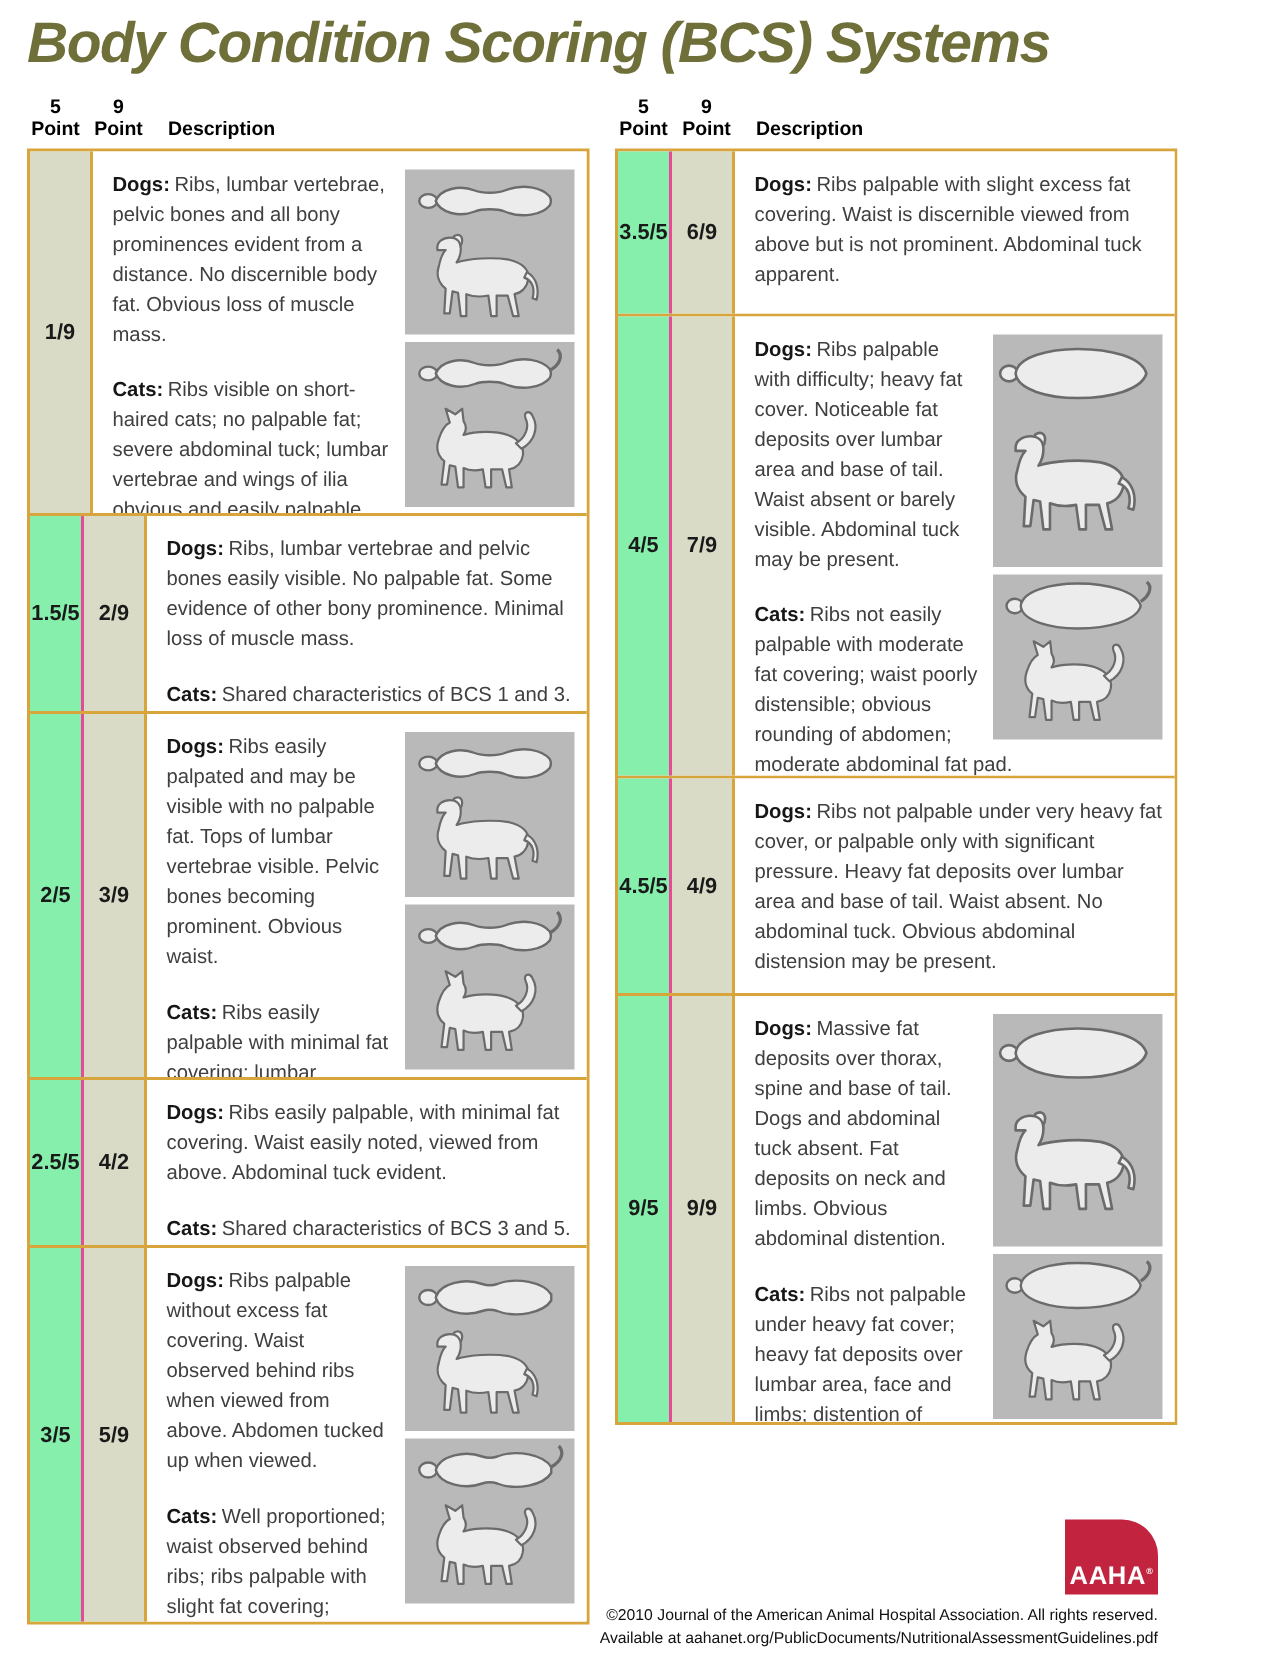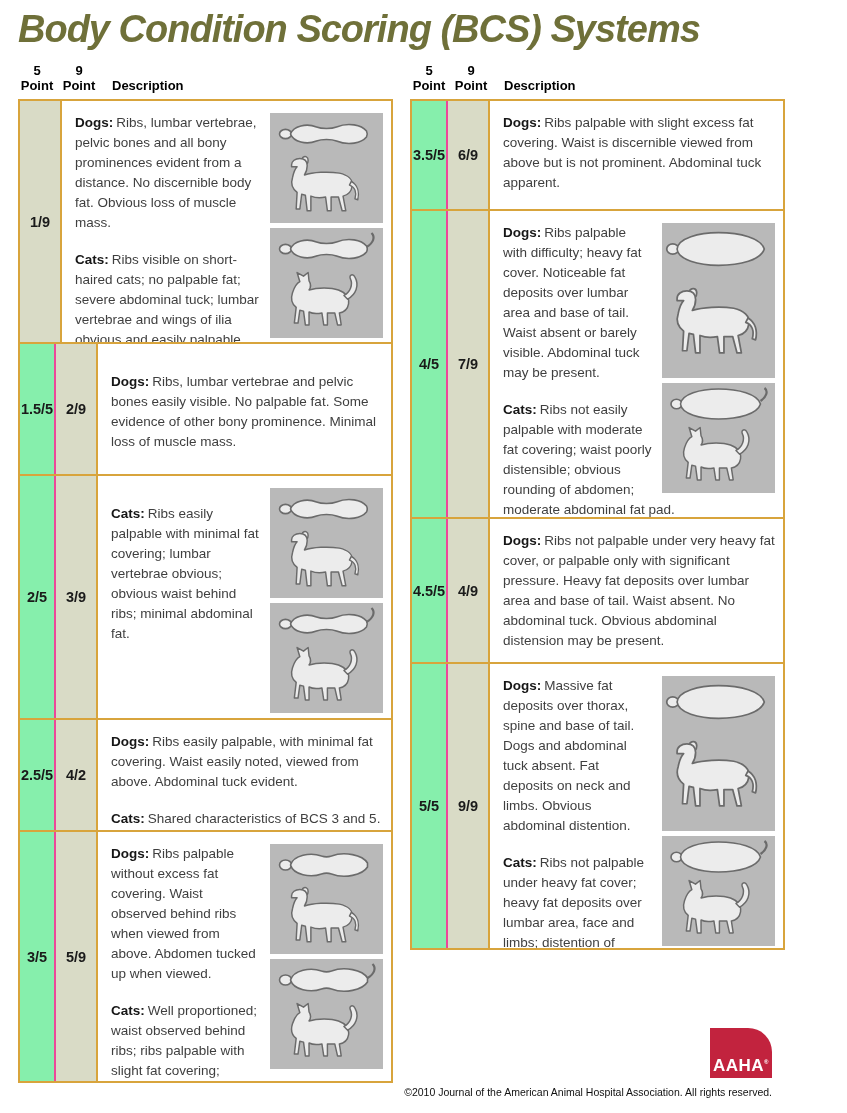--- a/index.html
+++ b/index.html
@@ -140,20 +140,21 @@
             <p><span class="lbl">Dogs:</span><span>Ribs, lumbar vertebrae, pelvic bones and all bony prominences evident from a distance. No discernible body fat. Obvious loss of muscle mass.</span></p>
             <p><span class="lbl">Cats:</span><span>Ribs visible on short-haired cats; no palpable fat; severe abdominal tuck; lumbar vertebrae and wings of ilia obvious and easily palpable.</span></p>
           </div>
         </div>
 
         <div class="row lh2">
           <div class="c5">1.5/5</div>
           <div class="c9">2/9</div>
           <div class="cd">
             <p><span class="lbl">Dogs:</span><span>Ribs, lumbar vertebrae and pelvic bones easily visible. No palpable fat. Some evidence of other bony prominence. Minimal loss of muscle mass.</span></p>
+            <p><span class="lbl">Cats:</span><span>Shared characteristics of BCS 1 and 3.</span></p>
           </div>
         </div>
 
         <div class="row lh3">
           <div class="c5">2/5</div>
           <div class="c9">3/9</div>
           <div class="cd">
             <div class="figs">
               <div class="fig fig-md">
                 <svg class="topview" viewBox="0 0 100 36">
@@ -166,20 +167,21 @@
               <div class="fig fig-md">
                 <svg class="topview" viewBox="0 0 100 36">
                     <use href="#top-thin"></use>
                     <path d="M90,16 C97,12 99,6 95,2" fill="none" stroke="#6b6b6b" stroke-width="2.2"></path>
                   </svg>
                 <svg class="sideview" viewBox="0 0 100 74">
                     <use href="#cat-side"></use>
                   </svg>
               </div>
             </div>
+            <p><span class="lbl">Dogs:</span><span>Ribs easily palpated and may be visible with no palpable fat. Tops of lumbar vertebrae visible. Pelvic bones becoming prominent. Obvious waist.</span></p>
             <p><span class="lbl">Cats:</span><span>Ribs easily palpable with minimal fat covering; lumbar vertebrae obvious; obvious waist behind ribs; minimal abdominal fat.</span></p>
           </div>
         </div>
 
         <div class="row lh4">
           <div class="c5">2.5/5</div>
           <div class="c9">4/2</div>
           <div class="cd">
             <p><span class="lbl">Dogs:</span><span>Ribs easily palpable, with minimal fat covering. Waist easily noted, viewed from above. Abdominal tuck evident.</span></p>
             <p><span class="lbl">Cats:</span><span>Shared characteristics of BCS 3 and 5.</span></p>
@@ -272,21 +274,21 @@
         <div class="row rh3">
           <div class="c5">4.5/5</div>
           <div class="c9">4/9</div>
           <div class="cd">
             <p><span class="lbl">Dogs:</span><span>Ribs not palpable under very heavy fat cover, or palpable only with significant pressure. Heavy fat deposits over lumbar area and base of tail. Waist absent. No abdominal tuck. Obvious abdominal distension may be present.</span></p>
             <p><span class="lbl">Cats:</span><span>Shared characteristics of BCS 7 and 9.</span></p>
           </div>
         </div>
 
         <div class="row rh4">
-          <div class="c5">5/5</div>
+          <div class="c5">9/5</div>
           <div class="c9">9/9</div>
           <div class="cd">
             <div class="figs">
               <div class="fig fig-lg">
                 <svg class="topview" viewBox="0 0 100 36">
                     <use href="#top-fat"></use>
                   </svg>
                 <svg class="sideview" viewBox="0 0 100 74">
                     <use href="#dog-side"></use>
                   </svg>
@@ -308,15 +310,16 @@
 
       </div>
     </div>
   </div>
 
   <div class="footer">
     <div class="logo">
       <div class="logo-text"><span>AAHA</span><sup>®</sup></div>
     </div>
     <div class="copy">©2010 Journal of the American Animal Hospital Association. All rights reserved.</div>
+    <div class="copy">Available at aahanet.org/PublicDocuments/NutritionalAssessmentGuidelines.pdf</div>
   </div>
 
 </div>
 
 </body></html>

